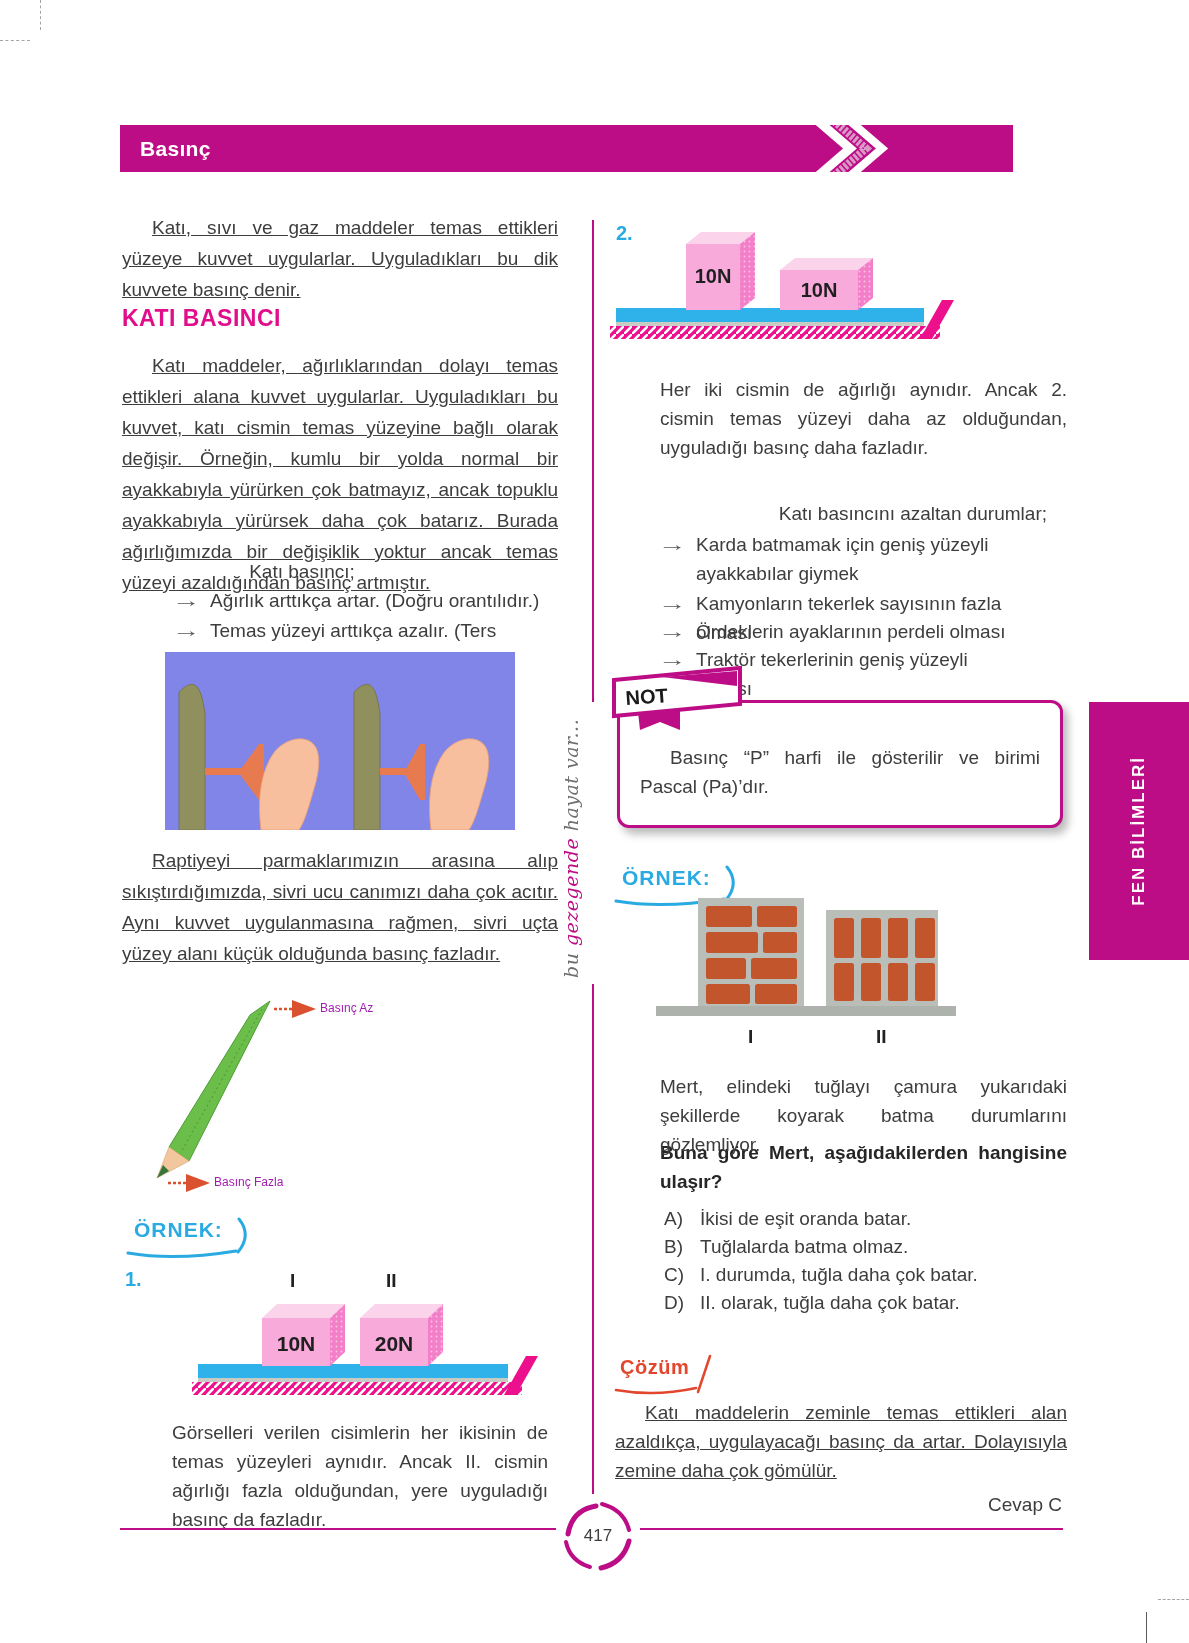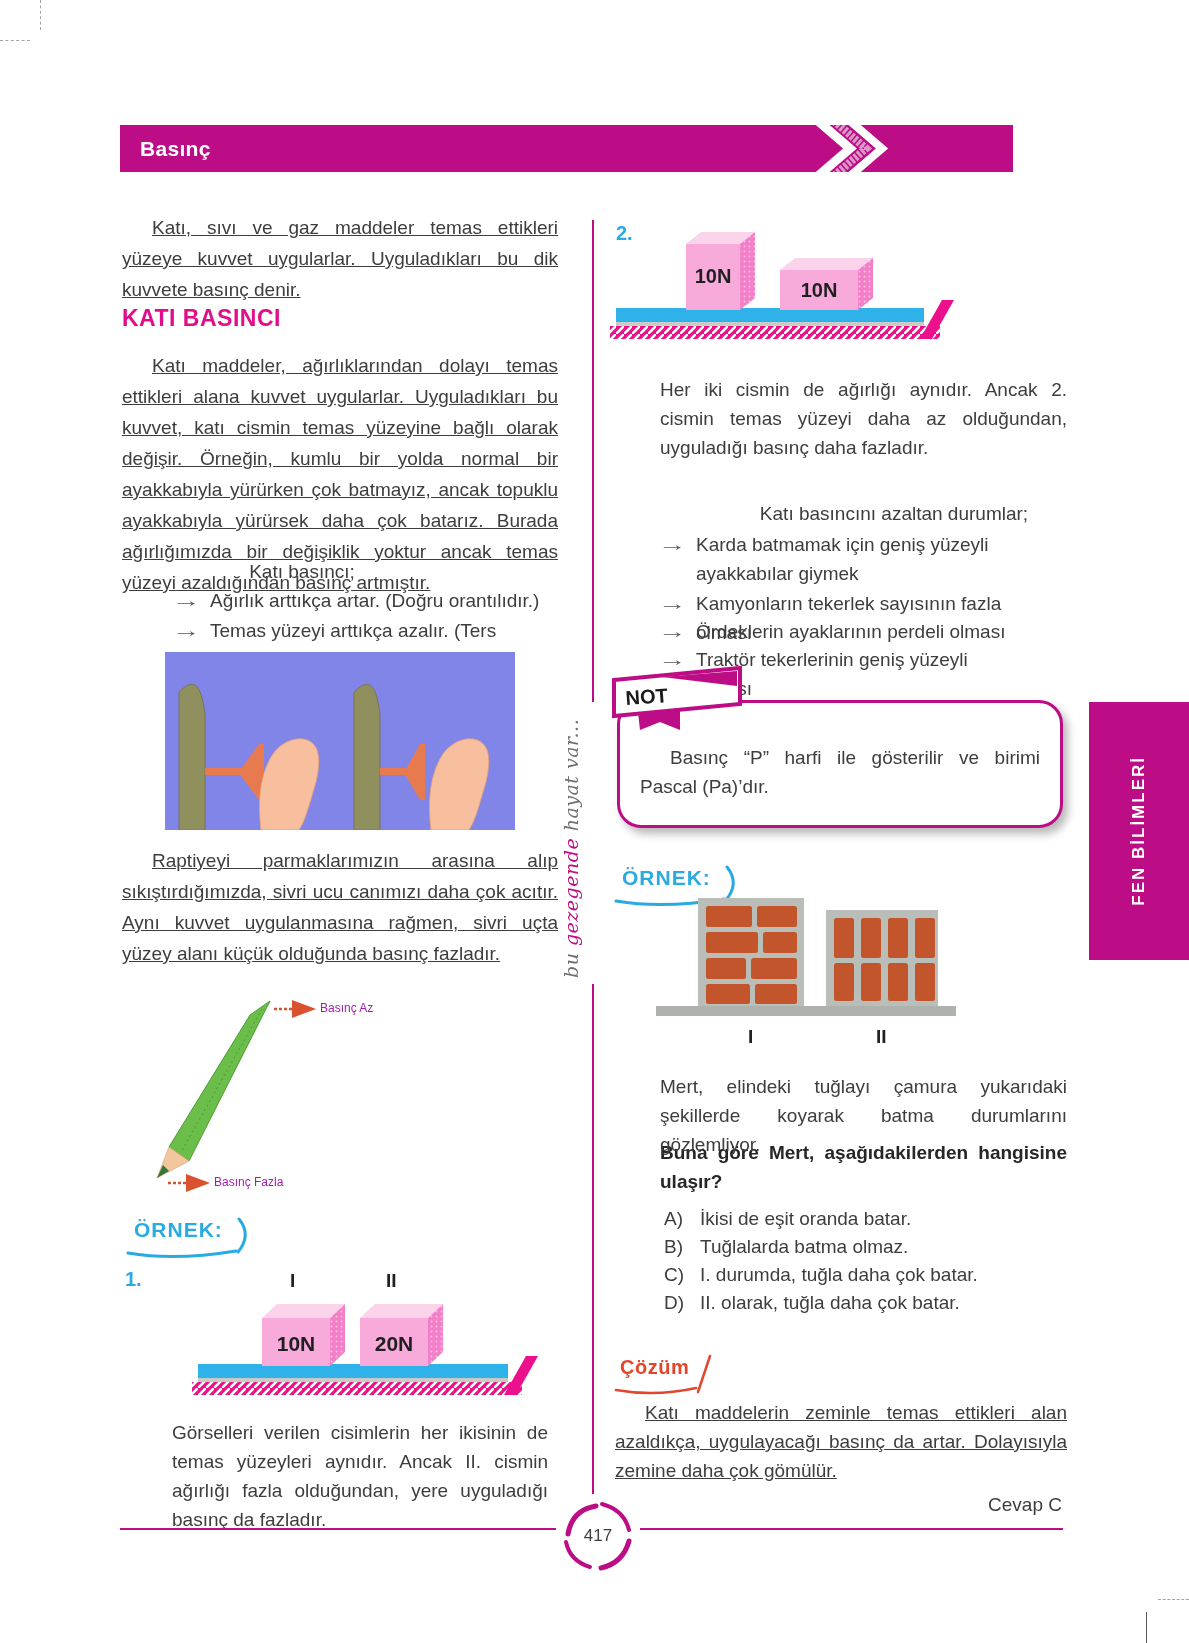--- a/index.html
+++ b/index.html
@@ -19,21 +19,21 @@
   .cozum-text{position:absolute;color:#e2472e;font-weight:bold;font-size:20px;letter-spacing:.5px;}
   .fig-label{position:absolute;font-size:19px;font-weight:bold;color:#222;}
   .pencil-label{position:absolute;font-size:12px;color:#a21caf;}
   .divider{position:absolute;left:592px;width:2px;background:#bd0d86;}
   .rule{position:absolute;height:2px;background:#bd0d86;}
   .side-tab{position:absolute;left:1089px;top:702px;width:100px;height:258px;background:#bd0d86;
             display:flex;align-items:center;justify-content:center;}
   .side-tab span{writing-mode:vertical-rl;transform:rotate(180deg);color:#fff;font-weight:bold;
                  font-size:17px;letter-spacing:2px;}
   .note-box{position:absolute;left:617px;top:700px;width:446px;height:128px;background:#fff;
-            border:3px solid #bd0d86;border-radius:24px;box-shadow:5px 6px 8px rgba(0,0,0,.28);z-index:2;box-sizing:border-box;}
+            border:3px solid #bd0d86;border-radius:12px;box-shadow:5px 6px 8px rgba(0,0,0,.28);z-index:2;box-sizing:border-box;}
   .note-box p{margin:0;padding:40px 20px 0 20px;font-size:19px;line-height:29px;text-align:justify;text-indent:30px;color:#3d3d3d;}
   .watermark{position:absolute;left:560px;top:978px;transform:rotate(-90deg);transform-origin:0 0;
              white-space:nowrap;font-family:"DejaVu Serif",serif;font-style:italic;font-size:19px;letter-spacing:.5px;z-index:1;}
   .watermark .wm-grey{color:#6f6f6f;}
   .watermark .wm-mag{color:#bd0d86;}
   .options-row{position:absolute;display:flex;font-size:19px;line-height:27px;color:#3d3d3d;}
   .options-row .key{flex:0 0 36px;}
   .answer{position:absolute;font-size:19px;color:#3d3d3d;text-align:right;}
   .pagenum{position:absolute;font-size:17px;color:#3f3f3f;text-align:center;}
   .crop-v{position:absolute;width:0;}
@@ -190,21 +190,21 @@
     <text x="105" y="53" text-anchor="middle" font-family="Liberation Sans, sans-serif" font-size="20" font-weight="bold" fill="#1f1f1f">10N</text>
 
     <polygon points="172,40 250,40 265,28 187,28" fill="#fbd3eb"></polygon>
     <polygon points="250,40 265,28 265,68 250,80" fill="url(#d2)"></polygon>
     <rect x="172" y="40" width="78" height="40" fill="#f8abdb"></rect>
     <text x="211" y="67" text-anchor="middle" font-family="Liberation Sans, sans-serif" font-size="20" font-weight="bold" fill="#1f1f1f">10N</text>
   </svg>
 
   <p class="para tight" style="left:660px;top:375px;width:407px;margin:0;">Her iki cismin de ağırlığı aynıdır. Ancak 2. cismin temas yüzeyi daha az olduğundan, uyguladığı basınç daha fazladır.</p>
 
-  <div class="para" style="left:647px;top:498px;width:400px;text-align:center;margin-left:47px;">Katı basıncını azaltan durumlar;</div>
+  <div class="para" style="left:647px;top:498px;width:400px;text-align:right;">Katı basıncını azaltan durumlar;</div>
 
   <div class="bullet" style="left:658px;top:530px;width:366px;">
     <span class="arr">→</span>
     <span>Karda batmamak için geniş yüzeyli ayakkabılar giymek</span>
   </div>
   <div class="bullet" style="left:658px;top:589px;width:366px;">
     <span class="arr">→</span>
     <span>Kamyonların tekerlek sayısının fazla olması</span>
   </div>
   <div class="bullet" style="left:658px;top:617px;width:366px;">

